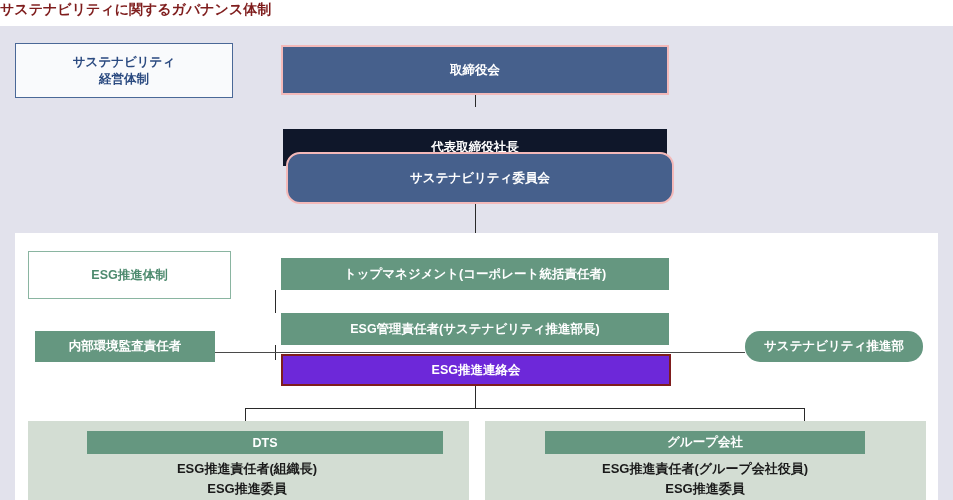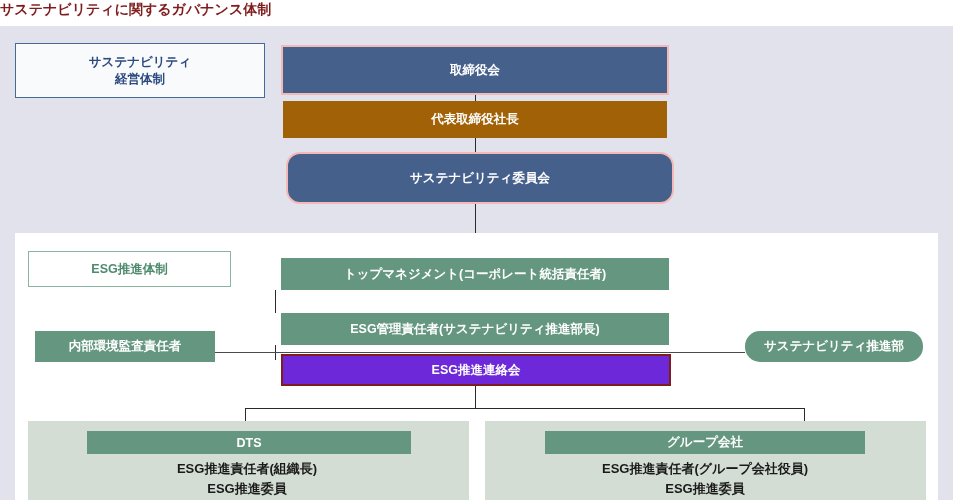--- a/index.html
+++ b/index.html
@@ -60,22 +60,23 @@
     align-items: center;
     justify-content: center;
     text-align: center;
     font-size: 12.5px;
     font-weight: bold;
     line-height: 1.35;
     white-space: nowrap;
   }
 
   .box-blue {
-    background: #a16207;
-    color: #ffffff;
+    background: #0f172a;
+    color: #ffffff;
+    margin-top: 28px;
   }
   .box-blue-pink {
     background: #46608c;
     color: #ffffff;
     border: 2px solid #f3b9b9;
   }
   .box-green {
     background: #659780;
     color: #ffffff;
   }
@@ -140,40 +141,40 @@
 </style>
 </head>
 <body>
 
 <div id="root">
 
   <div class="page-title">サステナビリティに関するガバナンス体制</div>
 
   <div class="canvas">
 
-    <div class="box box-outline-blue" style="left:15px; top:17px; width:250px; height:55px; flex-direction:column;">
+    <div class="box box-outline-blue" style="left:15px; top:17px; width:218px; height:55px; flex-direction:column;">
       <span>サステナビリティ</span>
       <span>経営体制</span>
     </div>
 
     <div class="vline" style="left:475px; top:60px; height:21px;"></div>
 
     <div class="vline" style="left:475px; top:111px; height:22px;"></div>
 
     <div class="vline" style="left:475px; top:163px; height:55px;"></div>
 
     <div class="box box-blue-pink" style="left:281px; top:19px; width:388px; height:50px;">取締役会</div>
 
     <div class="box box-blue" style="left:283px; top:75px; width:384px; height:37px;">代表取締役社長</div>
 
     <div class="box box-blue-pink" style="left:286px; top:126px; width:388px; height:52px;border-radius:14px;">サステナビリティ委員会</div>
 
     <div class="white-panel">
 
-      <div class="box box-outline-green" style="left:13px; top:18px; width:203px; height:36px;">ESG推進体制</div>
+      <div class="box box-outline-green" style="left:13px; top:18px; width:203px; height:48px;">ESG推進体制</div>
 
       <div class="box box-green" style="left:266px; top:25px; width:388px; height:32px;">トップマネジメント(コーポレート統括責任者)</div>
 
       <div class="vline" style="left:260px; top:57px; height:23px;"></div>
 
       <div class="box box-green" style="left:266px; top:80px; width:388px; height:32px;">ESG管理責任者(サステナビリティ推進部長)</div>
 
       <div class="vline" style="left:260px; top:112px; height:15px;"></div>
 
       <div class="hline-thin" style="left:200px; top:119px; width:530px;"></div>
@@ -183,21 +184,21 @@
       <div class="box box-green" style="left:730px; top:98px; width:178px; height:31px;border-radius:15px;">サステナビリティ推進部</div>
 
       <div class="box box-green-pink" style="left:266px; top:121px; width:390px; height:32px;">ESG推進連絡会</div>
 
       <div class="vline" style="left:460px; top:153px; height:22px;"></div>
       <div class="hline" style="left:230px; top:175px; width:560px;"></div>
       <div class="vline" style="left:230px; top:175px; height:14px;"></div>
       <div class="vline" style="left:789px; top:175px; height:14px;"></div>
 
       <div class="group-panel" style="left:13px; top:188px; width:441px; height:81px;"></div>
-      <div class="group-head" style="left:72px; top:198px; width:324px; height:23px;">DTS</div>
+      <div class="group-head" style="left:72px; top:198px; width:356px; height:23px;">DTS</div>
       <div class="group-lines" style="left:72px; top:226px; width:320px;">
         <div>ESG推進責任者(組織長)</div>
         <div>ESG推進委員</div>
       </div>
 
       <div class="group-panel" style="left:470px; top:188px; width:441px; height:81px;"></div>
       <div class="group-head" style="left:530px; top:198px; width:320px; height:23px;">グループ会社</div>
       <div class="group-lines" style="left:530px; top:226px; width:320px;">
         <div>ESG推進責任者(グループ会社役員)</div>
         <div>ESG推進委員</div>

